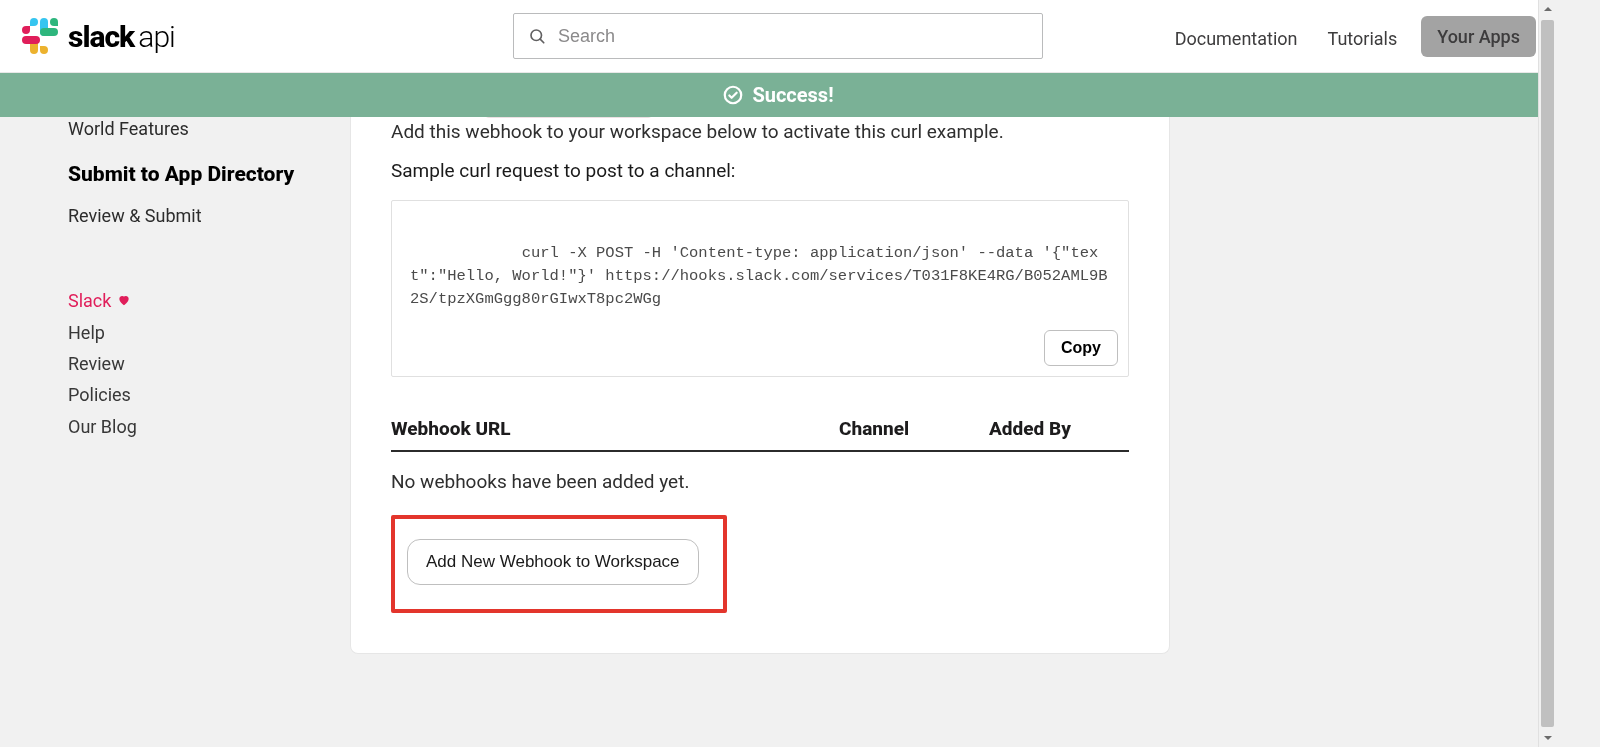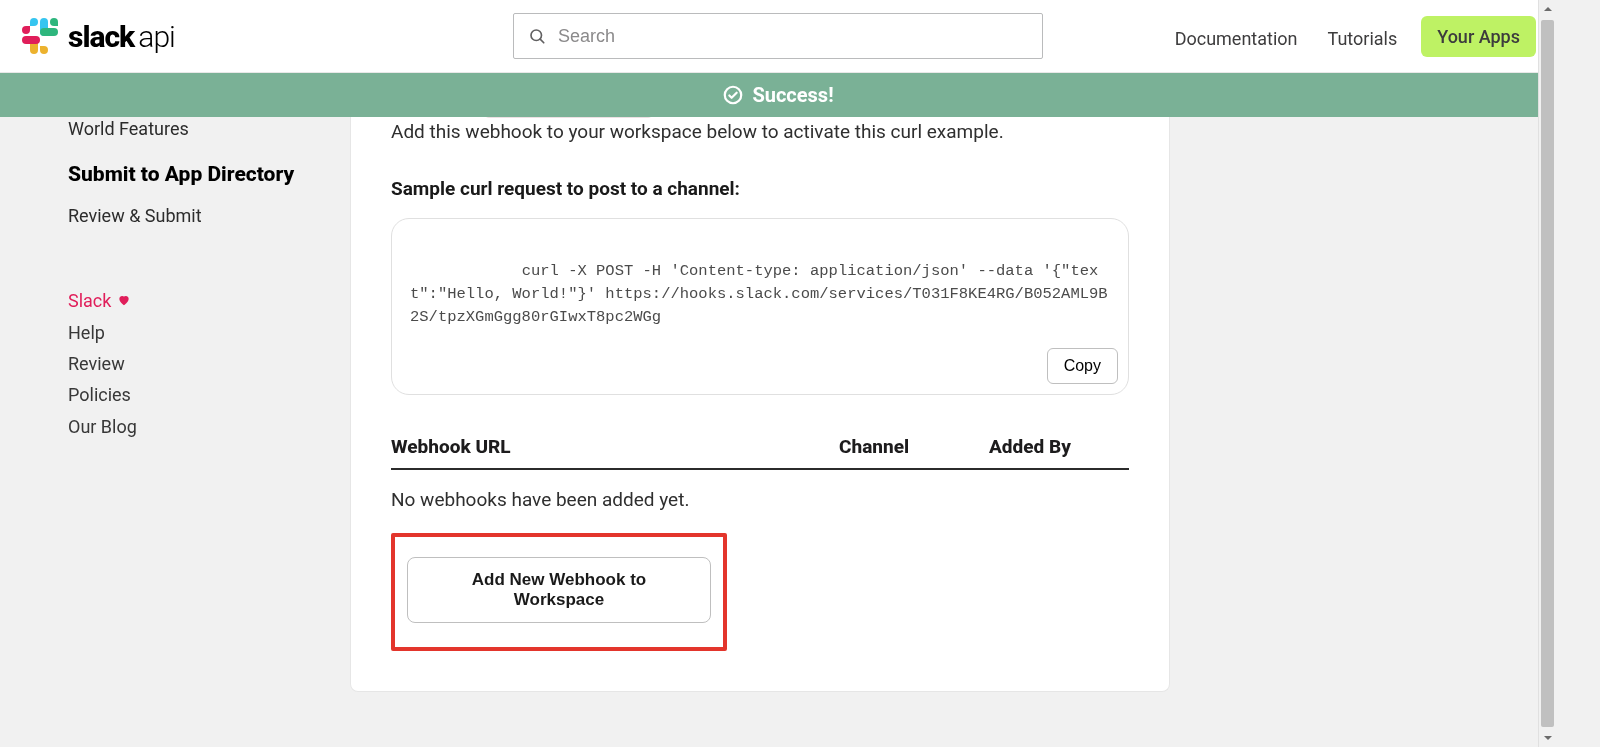--- a/index.html
+++ b/index.html
@@ -104,21 +104,21 @@
     gap:18px;
     padding-right:20px;
     font-size:18px;
     color:#3d3c3d;
   }
   .top-nav .nav-link{
     padding:8px 6px;
     cursor:pointer;
   }
   .top-nav .nav-btn{
-    background:#bef264;
+    background:#a3a3a3;
     border-radius:6px;
     padding:10px 16px;
     font-weight:500;
     cursor:pointer;
   }
 
   
   .success-banner{
     height:44px;
     background:var(--green);
@@ -208,49 +208,49 @@
     border-radius:4px;
     padding:1px 6px;
     color:#c0446a;
     font-size:16px;
   }
   .para2{
     font-size:19px;
     color:#2f2f2f;
   }
   .subhead{
-    margin-top:34px;
-    font-weight:700;
+    margin-top:16px;
+    font-weight:400;
     font-size:19px;
     color:#1a1a1a;
   }
   .codebox{
     position:relative;
     margin-top:18px;
     border:1px solid var(--code-border);
-    border-radius:18px;
+    border-radius:2px;
     background:#fff;
     padding:18px 18px;
     font-family:ui-monospace,SFMono-Regular,Consolas,"Liberation Mono",Menlo,monospace;
     font-size:15.5px;
     color:#4b4b4b;
     line-height:1.5;
     word-break:break-all;
     white-space:pre-wrap;
   }
   .copy-btn{
     position:absolute;
     right:10px;
     bottom:10px;
     background:#fff;
     border:1px solid var(--btn-border);
     border-radius:6px;
     padding:8px 16px;
     font-size:16px;
-    font-weight:400;
+    font-weight:700;
     cursor:pointer;
   }
   .table-head{
     display:flex;
     margin-top:40px;
     border-bottom:2px solid #2b2b2b;
     padding-bottom:10px;
     font-weight:800;
     font-size:19px;
   }
@@ -265,24 +265,24 @@
   .highlight-box{
     margin-top:22px;
     border:4px solid var(--highlight);
     border-radius:2px;
     padding:20px 12px 24px;
     width:336px;
   }
   .add-btn{
     border:1px solid var(--btn-border);
     background:#fff;
-    border-radius:8px;
+    border-radius:13px;
     padding:12px 18px;
     font-size:17px;
-    font-weight:700;
+    font-weight:400;
     cursor:pointer;
     color:#1a1a1a;
   }
 
   
   .fake-scrollbar{
     position:absolute;
     top:0;right:0;
     width:18px;
     height:100%;

